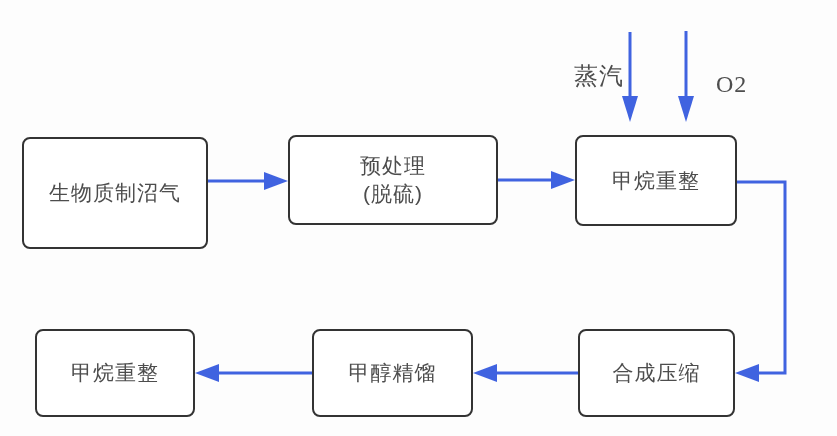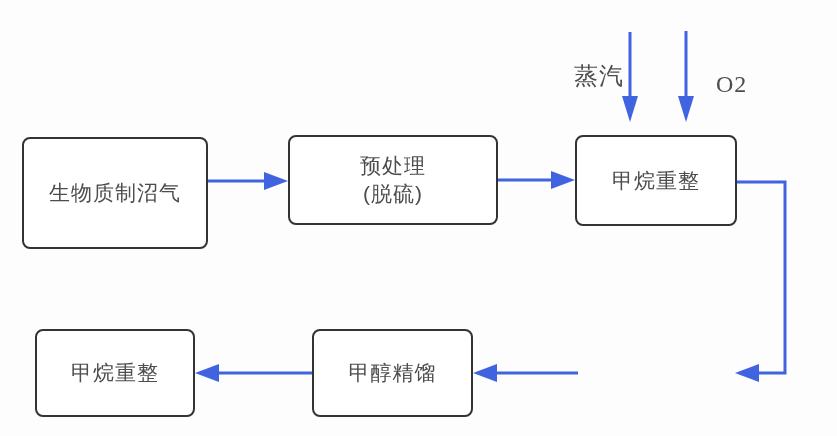--- a/index.html
+++ b/index.html
@@ -107,20 +107,23 @@
 
   <div class="node n-reform">
     <span>甲烷重整</span>
   </div>
 
   <div class="node n-pretreat">
     <span>预处理</span>
     <span>(脱硫)</span>
   </div>
 
+  <div class="node n-compress">
+    <span>合成压缩</span>
+  </div>
 
   <div class="node n-synth">
     <span>甲醇精馏</span>
   </div>
 
   <div class="node n-distill">
     <span>甲烷重整</span>
   </div>
 
   <div class="flow-label lbl-steam">蒸汽</div>

